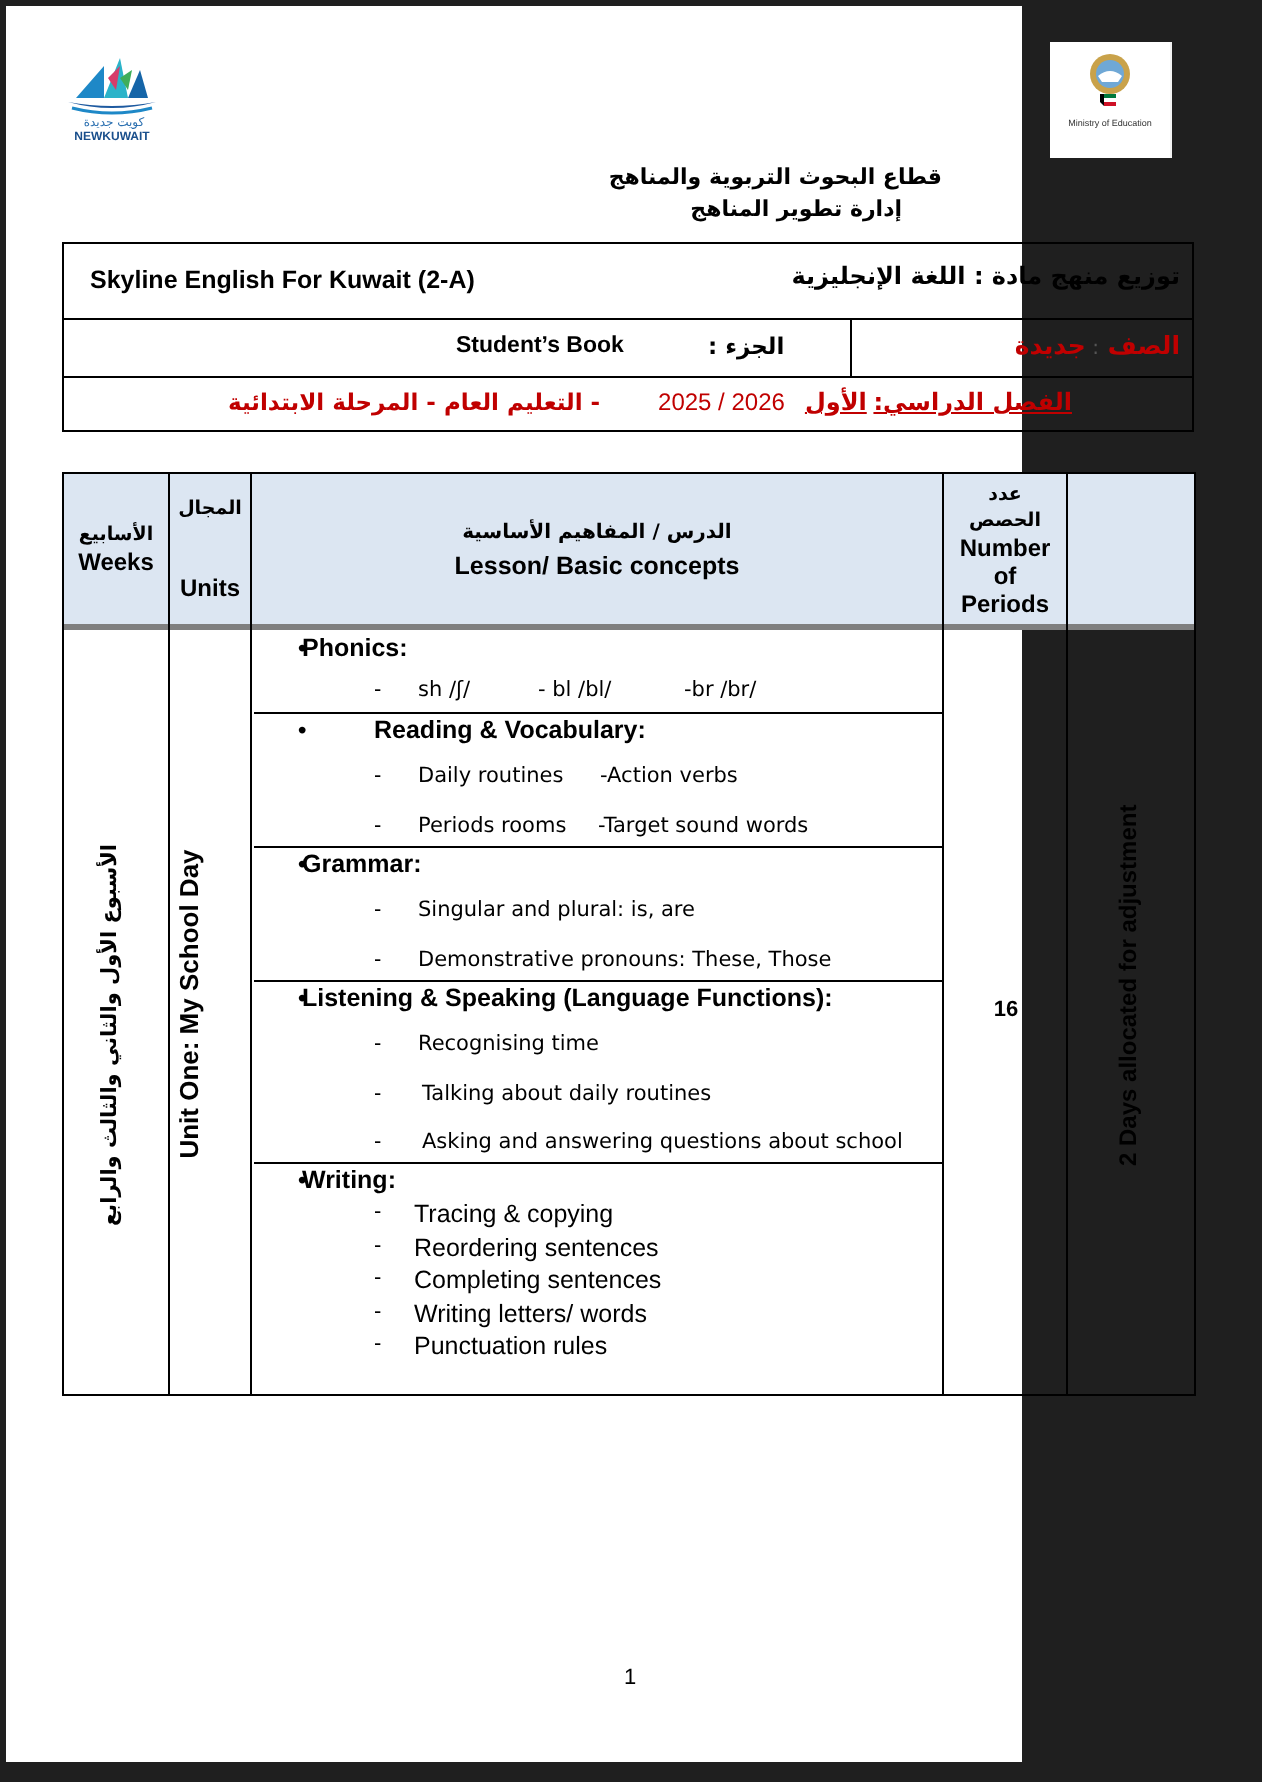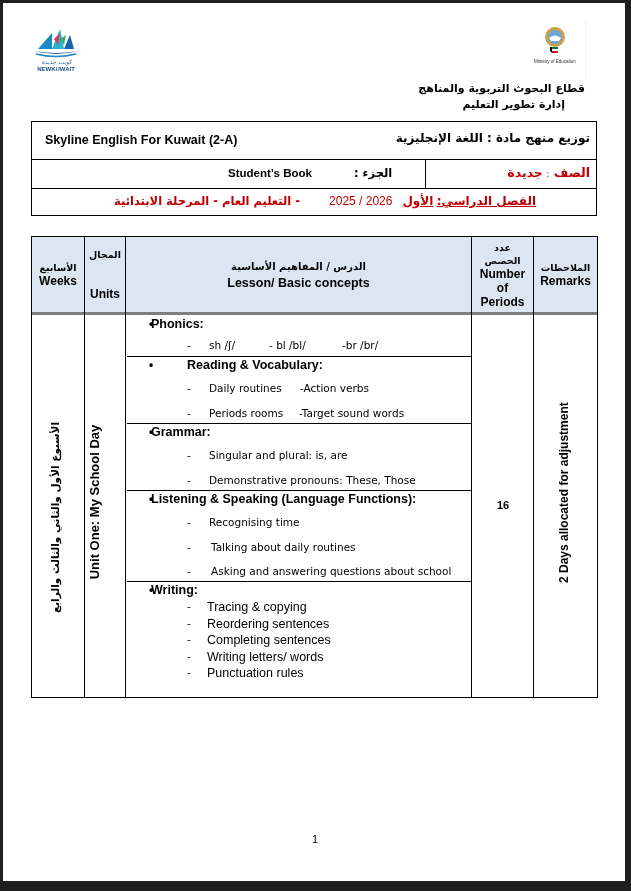--- a/index.html
+++ b/index.html
@@ -1,21 +1,21 @@
 <!DOCTYPE html>
 <html><head>
 <meta charset="utf-8">
 <style>
   html, body { margin: 0; padding: 0; }
   body {
     width: 631px; height: 891px; background: #1f1f1f; position: relative; overflow: hidden;
     font-family: "Liberation Sans", "DejaVu Sans", sans-serif; color: #000;
   }
   .page {
-    position: absolute; left: 3px; top: 3px; width: 622px; height: 878px; background: #fff;
+    position: absolute; left: 3px; top: 3px; width: 508px; height: 878px; background: #fff;
   }
   .abs { position: absolute; }
 
   
   .logo-left { left: 27px; top: 22px; width: 52px; height: 50px; }
   .logo-right { left: 522px; top: 18px; width: 60px; height: 58px; background: #fff; border-right: 1px solid #f2f2f2; }
   .org1, .org2 { font-family: "DejaVu Sans", sans-serif; font-weight: bold; font-size: 11px; direction: rtl; text-align: right; }
   .org1 { right: 40px; top: 79px; }
   .org2 { right: 60px; top: 95px; }
 
@@ -84,21 +84,21 @@
       <path d="M24,17 Q30,12 36,17 L34,20 L26,20 Z" fill="#ffffff"></path>
       <rect x="27" y="26" width="6" height="2" fill="#007a3d"></rect>
       <rect x="27" y="28" width="6" height="2" fill="#ffffff"></rect>
       <rect x="27" y="30" width="6" height="2" fill="#ce1126"></rect>
       <polygon points="25,26 27,26 27,32 25,30" fill="#000"></polygon>
     </svg>
     <div style="position:absolute;left:0;top:38px;width:60px;text-align:center;font-size:4.5px;color:#333;">Ministry of Education</div>
   </div>
 
   <div class="abs org1">قطاع البحوث التربوية والمناهج</div>
-  <div class="abs org2">إدارة تطوير التعليم</div>
+  <div class="abs org2">إدارة تطوير المناهج</div>
 
   <div class="abs info">
     <div class="row r1">
       <span class="abs t-title-en">Skyline English For Kuwait (2-A)</span>
       <span class="abs t-title-ar">توزيع منهج مادة :  اللغة الإنجليزية</span>
     </div>
     <div class="row r2">
       <div class="vdiv"></div>
       <span class="abs t-book">Student’s Book</span>
       <span class="abs t-part">الجزء :</span>
@@ -137,24 +137,20 @@
     <div class="hcell lesson" style="left:94px;width:345px;">
       <span class="ar">الدرس / المفاهيم الأساسية</span>
       <span class="en" style="margin-top:3px;">Lesson/ Basic concepts</span>
     </div>
     <div class="hcell" style="left:440px;width:61px;">
       <span class="ar">عدد</span>
       <span class="ar">الحصص</span>
       <span>Number</span>
       <span>of</span>
       <span>Periods</span>
-    </div>
-    <div class="hcell" style="left:502px;width:63px;">
-      <span class="ar">الملاحظات</span>
-      <span>Remarks</span>
     </div>
 
     <div class="vtext" style="left:-55px;top:257px;width:160px;height:16px;text-align:center;font-family:'DejaVu Sans',sans-serif;font-size:10.5px;direction:rtl;">الأسبوع الأول والثاني والثالث والرابع</div>
 
     <div class="vtext" style="left:-17px;top:257px;width:160px;height:16px;text-align:center;font-size:13px;">Unit One: My School Day</div>
 
     <div class="sec" style="top:78px;height:41px;">
       <span class="bullet" style="top:2px;">•</span>
       <span class="head" style="top:2px;">Phonics:</span>
       <span class="dash" style="top:24px;">-</span>

